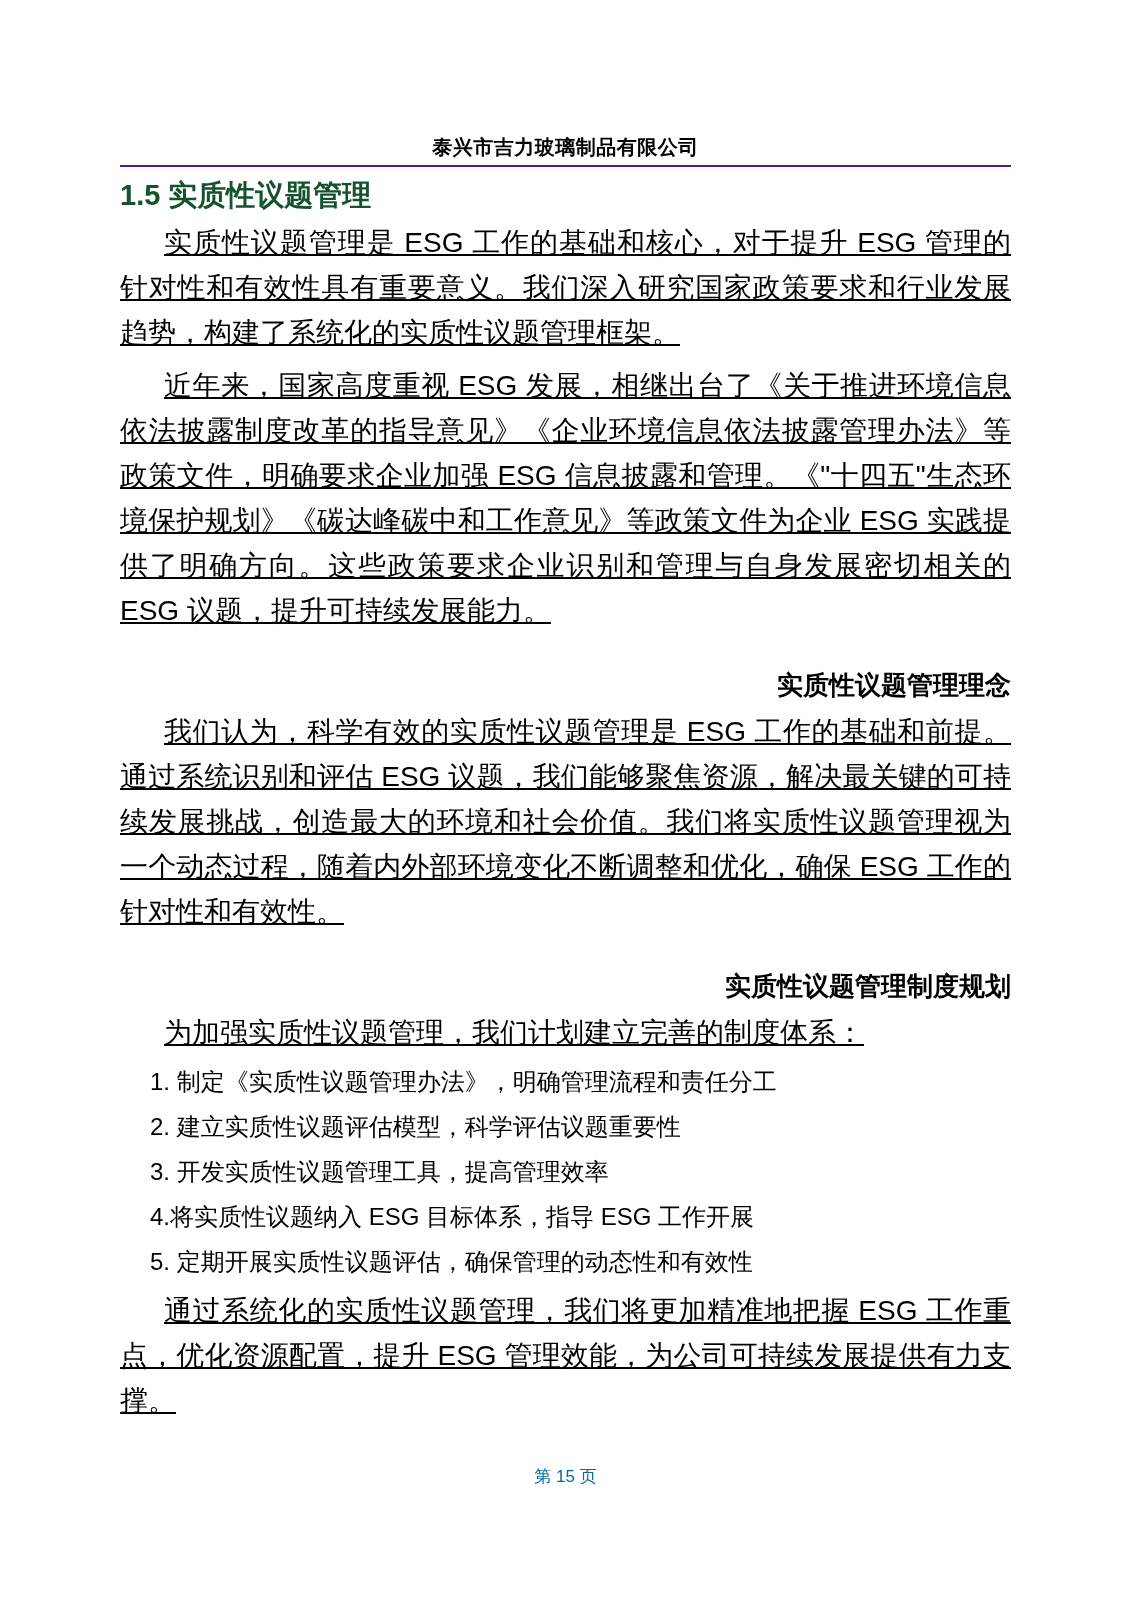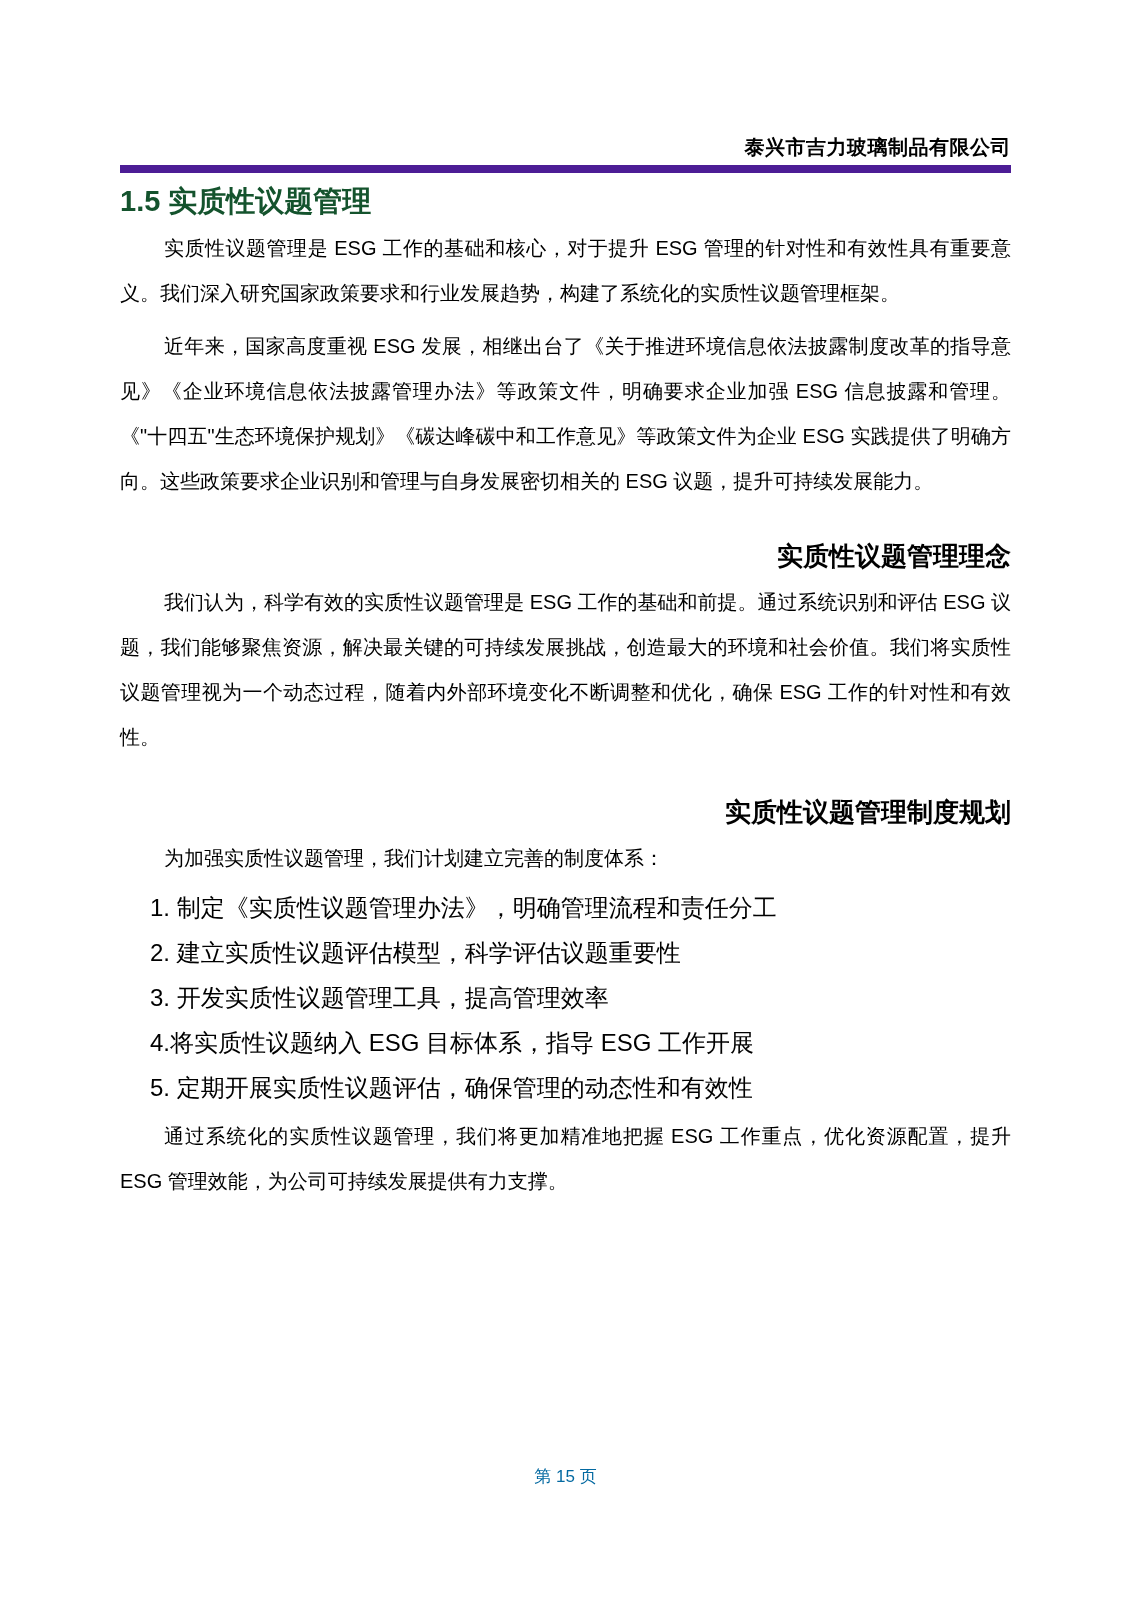--- a/index.html
+++ b/index.html
@@ -9,43 +9,44 @@
     position: relative;
     font-family: "Liberation Sans", "DejaVu Sans", sans-serif;
     color: #000000;
     overflow: hidden;
   }
   .page { position: absolute; inset: 0; padding: 0 120px; }
 
   .page-header {
     margin-top: 134px;
     padding-bottom: 5px;
-    border-bottom: 8px solid #4c1d95;
-    text-align: right;
+    border-bottom: 2px solid #4c1d95;
+    text-align: center;
   }
   .company-name {
     font-size: 20px;
     font-weight: bold;
     letter-spacing: 0.5px;
     line-height: 26px;
   }
 
   .doc-title {
     margin-top: 11px;
     font-size: 29px;
     line-height: 34px;
     font-weight: bold;
     color: #14532d;
   }
 
   p.body {
-    font-size: 20px;
+    font-size: 28px;
     line-height: 45px;
     text-align: justify;
     margin-top: 8px;
+    text-decoration: underline;
   }
   .indent { text-indent: 44px; }
 
   h2.sub {
     font-size: 26px;
     line-height: 32px;
     font-weight: bold;
     padding-left: 40px;
     margin-top: 8px;
   }

